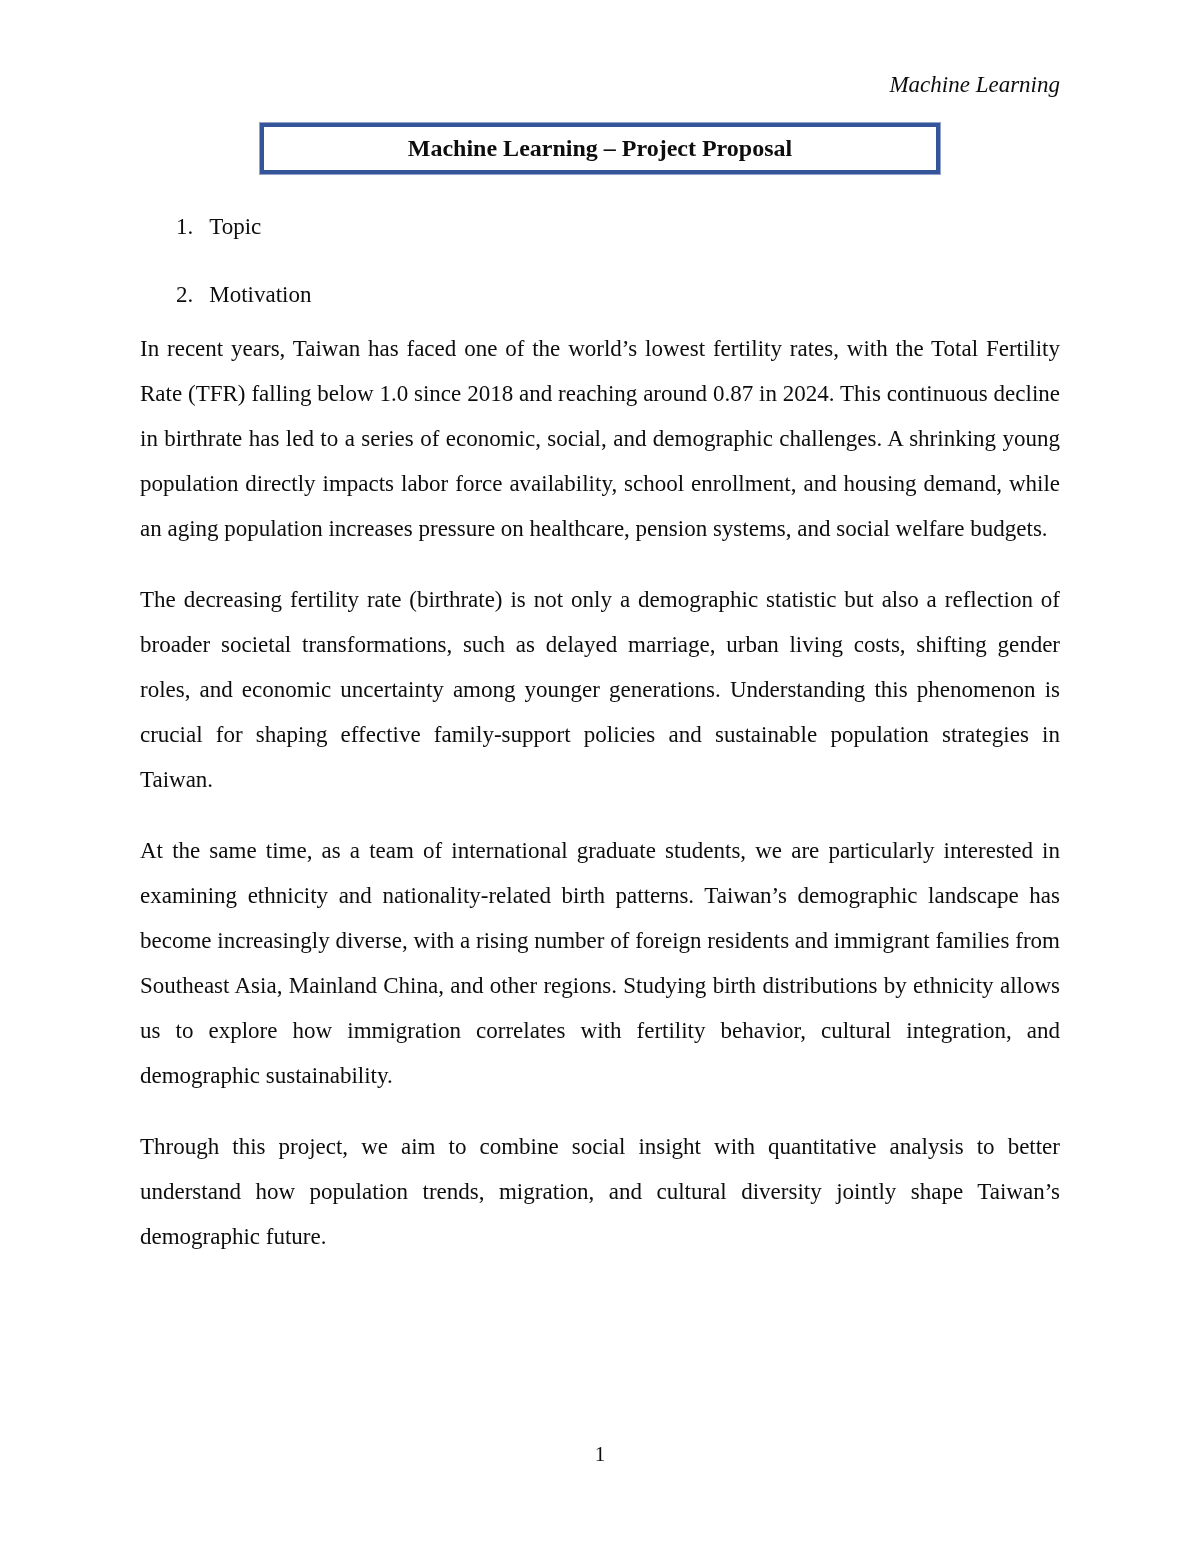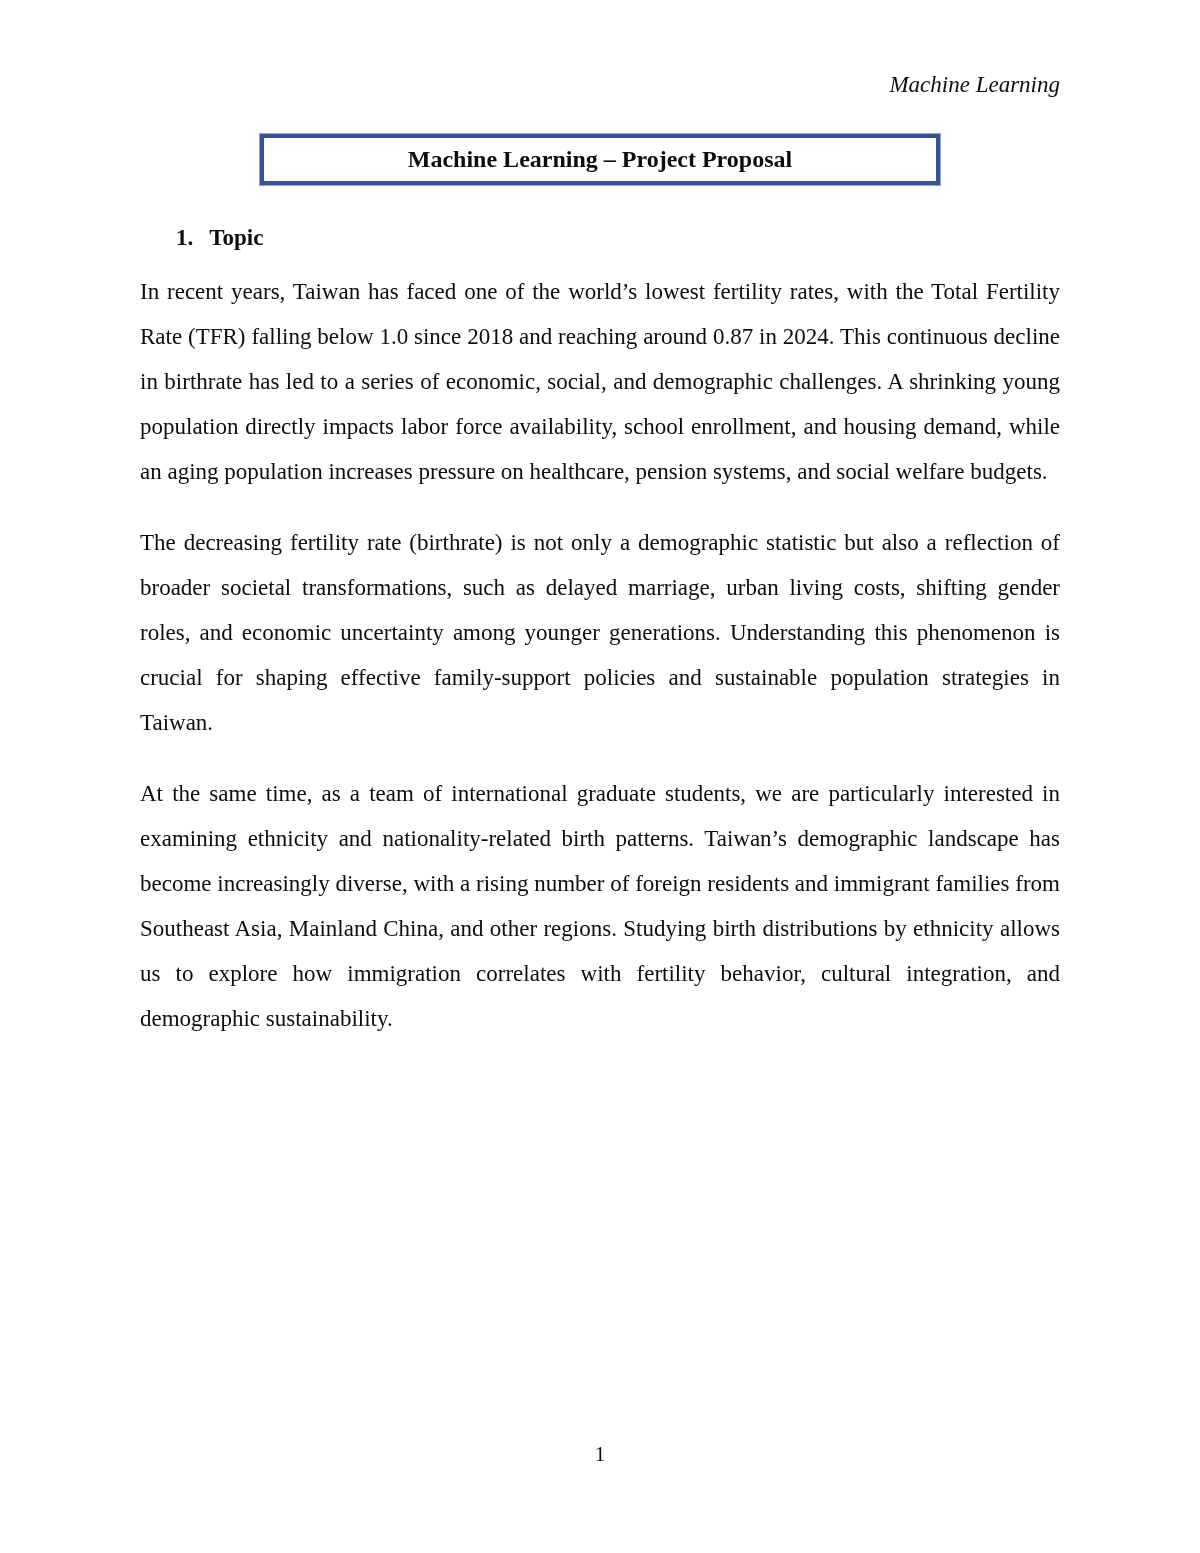--- a/index.html
+++ b/index.html
@@ -19,34 +19,34 @@
   }
   .running-header {
     text-align: right;
     font-style: italic;
     font-size: 23px;
     line-height: 30px;
     font-weight: 500;
   }
   .title-box {
     width: 680px;
-    margin: 34px auto 0 auto;
+    margin: 23px auto 0 auto;
     border: 4px solid #35559a;
     outline: 1px solid #94a3c9;
     box-sizing: border-box;
     text-align: center;
     padding: 8px 10px;
     font-weight: bold;
     font-size: 24px;
     background: #ffffff;
   }
   .section-heading {
     margin: 38px 0 8px 0;
     padding-left: 36px;
-    font-weight: bold;
+    font-weight: normal;
     font-size: 23px;
     line-height: 30px;
   }
   .section-heading .num {
     display: inline-block;
     margin-right: 16px;
   }
   .para {
     font-size: 23px;
     line-height: 45px;
@@ -71,24 +71,28 @@
 
   <div class="title-box">
     <span>Machine Learning – Project Proposal</span>
   </div>
 
   <div class="section-heading">
     <span class="num">1.</span><span>Topic</span>
   </div>
 
 
+  <div class="section-heading">
+    <span class="num">2.</span><span>Motivation</span>
+  </div>
 
   <p class="para">In recent years, Taiwan has faced one of the world’s lowest fertility rates, with the Total Fertility Rate (TFR) falling below 1.0 since 2018 and reaching around 0.87 in 2024. This continuous decline in birthrate has led to a series of economic, social, and demographic challenges. A shrinking young population directly impacts labor force availability, school enrollment, and housing demand, while an aging population increases pressure on healthcare, pension systems, and social welfare budgets.</p>
 
   <p class="para">The decreasing fertility rate (birthrate) is not only a demographic statistic but also a reflection of broader societal transformations, such as delayed marriage, urban living costs, shifting gender roles, and economic uncertainty among younger generations. Understanding this phenomenon is crucial for shaping effective family-support policies and sustainable population strategies in Taiwan.</p>
 
   <p class="para">At the same time, as a team of international graduate students, we are particularly interested in examining ethnicity and nationality-related birth patterns. Taiwan’s demographic landscape has become increasingly diverse, with a rising number of foreign residents and immigrant families from Southeast Asia, Mainland China, and other regions. Studying birth distributions by ethnicity allows us to explore how immigration correlates with fertility behavior, cultural integration, and demographic sustainability.</p>
 
+  <p class="para">Through this project, we aim to combine social insight with quantitative analysis to better understand how population trends, migration, and cultural diversity jointly shape Taiwan’s demographic future.</p>
 
 
   <div class="page-number">1</div>
 
 </div>
 
 </body></html>

